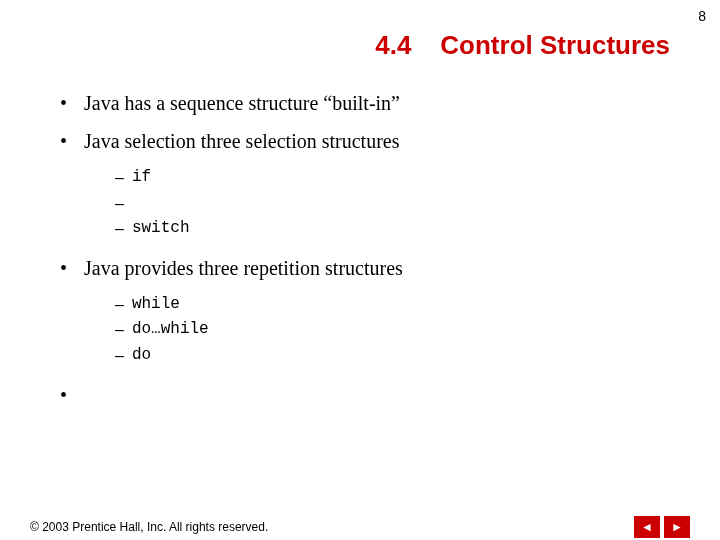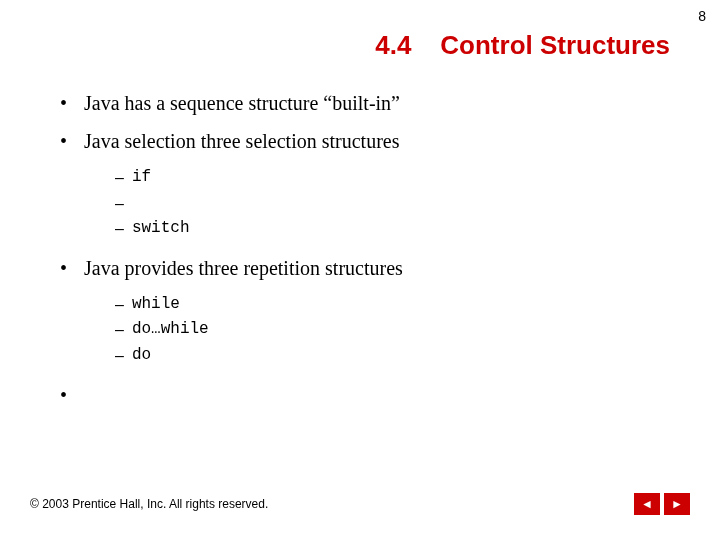--- a/index.html
+++ b/index.html
@@ -80,21 +80,21 @@
     }
 
     .sub-item .dash {
       margin-right: 8px;
       font-family: Arial, sans-serif;
       font-size: 16px;
     }
 
     .footer {
       position: absolute;
-      bottom: 25px;
+      bottom: 2px;
       left: 0;
       right: 0;
       display: flex;
       justify-content: space-between;
       align-items: center;
       padding: 0 30px;
     }
 
     .footer-text {
       font-size: 12px;

